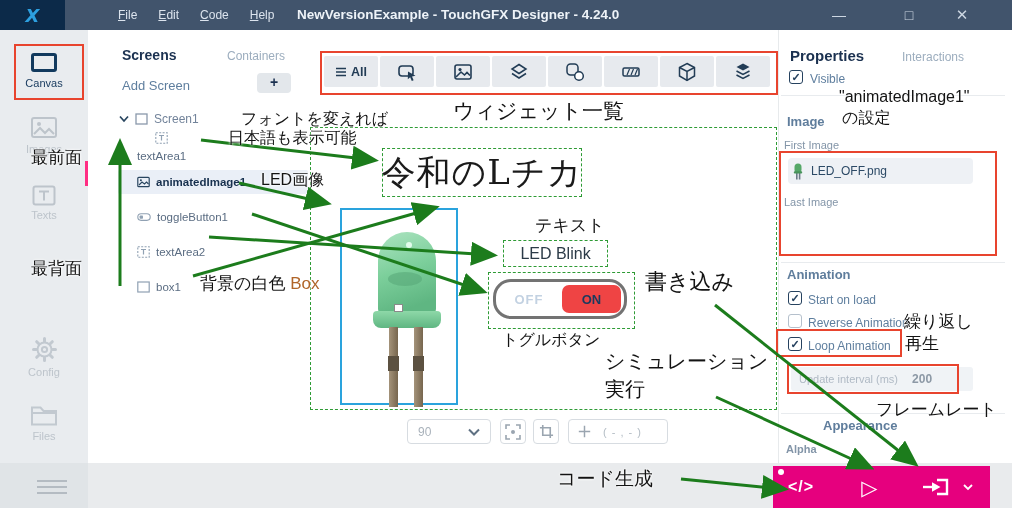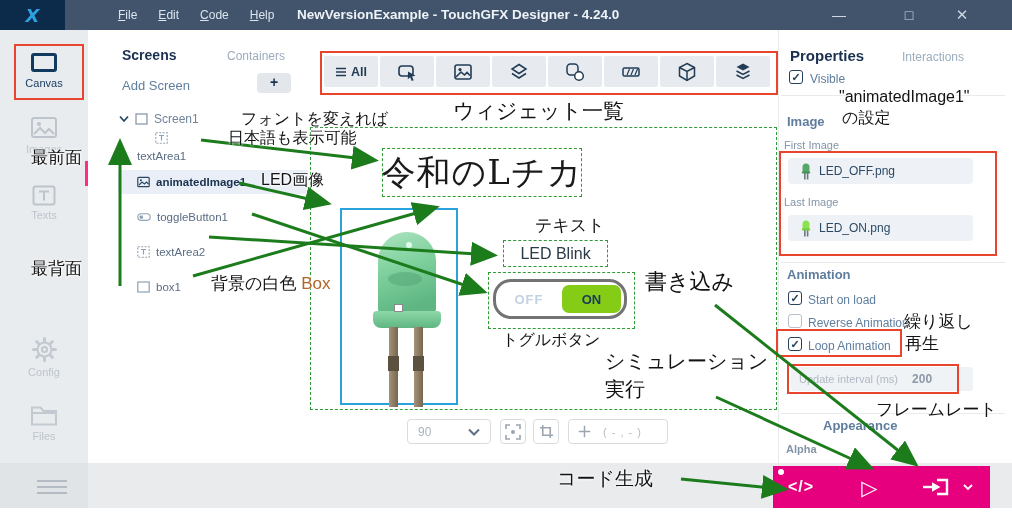--- a/index.html
+++ b/index.html
@@ -55,29 +55,29 @@
   .led-dome { position:absolute; left:36px; top:22px; width:58px; height:82px; border-radius:29px 29px 5px 5px; background:linear-gradient(160deg,#a4e0ba 8%,#7ccf9b 45%,#5fb682 85%); }
   .led-hi { position:absolute; left:64px; top:32px; width:6px; height:6px; border-radius:50%; background:#eafff2; opacity:.9; }
   .led-shadow { position:absolute; left:46px; top:62px; width:34px; height:14px; border-radius:50%; background:#55a576; opacity:.55; }
   .led-flange { position:absolute; left:31px; top:101px; width:68px; height:17px; border-radius:4px 4px 8px 8px; background:linear-gradient(180deg,#8ed8a8,#5fb682); }
   .led-leg { position:absolute; top:117px; width:9px; height:80px; background:linear-gradient(90deg,#a4937a,#77664e); }
   .led-band { position:absolute; top:146px; width:11px; height:15px; background:#5c5141; }
   .led-handle { position:absolute; left:52px; top:94px; width:9px; height:8px; background:#fff; border:1px solid #8a8a8a; }
   .ledblink-box { left:503px; top:240px; width:105px; height:27px; border:1px dashed #2e9b35; display:flex; align-items:center; justify-content:center; font-size:16px; color:#2b3a47; }
   .toggle-outline { left:488px; top:272px; width:147px; height:57px; border:1px dashed #2e9b35; }
   .toggle { left:493px; top:279px; width:134px; height:40px; background:#fff; border:3px solid #737373; border-radius:18px;padding-left:38px; }
-  .toggle-on { position:absolute; left:66px; top:3px; width:59px; height:28px; background:#84cc16; border-radius:7px; display:flex; align-items:center; justify-content:center; font-size:13px; font-weight:bold; color:#1c3a5e; }
+  .toggle-on { position:absolute; left:66px; top:3px; width:59px; height:28px; background:#ef4444; border-radius:7px; display:flex; align-items:center; justify-content:center; font-size:13px; font-weight:bold; color:#1c3a5e; }
   .toggle-off { position:absolute; left:0; top:3px; width:66px; height:28px; display:flex; align-items:center; justify-content:center; font-size:13px; font-weight:bold; color:#c3d2e2; letter-spacing:1px; }
   .cctl { position:absolute; top:419px; height:25px; border:1px solid #d7dce1; border-radius:4px; background:#fff; display:flex; align-items:center; }
 
   
   .props { left:778px; top:30px; width:234px; height:433px; background:#fff; border-left:1px solid #e7eaec; }
   .sect { font-size:13px; font-weight:bold; color:#5f7d9c; }
   .flabel { font-size:11px; color:#8395a8; }
-  .ffield { position:absolute; left:788px; width:185px; height:26px; background:#eef1f5; border-radius:4px; display:flex; align-items:center; gap:8px; padding-left:13px; }
+  .ffield { position:absolute; left:788px; width:185px; height:26px; background:#eef1f5; border-radius:4px; display:flex; align-items:center; gap:8px; padding-left:5px; }
   .fname { font-size:12px; color:#2c4a66; }
   .divider { position:absolute; left:781px; width:224px; height:1px; background:#e8ebee; }
   .cb { position:absolute; width:14px; height:14px; border:1.5px solid #b5c0cc; border-radius:3px; background:#fff; font-size:11px; font-weight:bold; color:#26425f; text-align:center; line-height:12px; }
   .cb.checked { border-color:#26425f; }
   .cblabel { position:absolute; font-size:12px; color:#5e7e9e; }
   .ufield { left:791px; top:367px; width:182px; height:24px; background:#f0f3f6; border-radius:3px; display:flex; align-items:center; }
   .ulabel { font-size:11px; color:#b0bac5; margin-left:8px; }
   .uval { font-size:12px; color:#8d99a6; margin-left:14px; font-weight:bold; }
 
   
@@ -324,29 +324,20 @@
   <div class="ffield" style="top:158px;">
     <svg width="10" height="17" viewBox="0 0 10 17">
       <rect x="3" y="9" width="1.6" height="7.5" fill="#6b7a87"></rect>
         <rect x="5.8" y="9" width="1.6" height="7.5" fill="#6b7a87"></rect>
       <rect x="1.5" y="0.5" width="7" height="9.5" rx="3.5" fill="#55a868"></rect>
       <rect x="0.8" y="8.2" width="8.4" height="2.2" rx="1" fill="#47935a"></rect>
     </svg>
     <span class="fname">LED_OFF.png</span>
   </div>
   <span class="abs flabel" style="left:784px; top:196px;">Last Image</span>
-  <div class="ffield" style="top:215px;">
-    <svg width="10" height="17" viewBox="0 0 10 17">
-      <rect x="3" y="9" width="1.6" height="7.5" fill="#6b7a87"></rect>
-        <rect x="5.8" y="9" width="1.6" height="7.5" fill="#6b7a87"></rect>
-      <rect x="1.5" y="0.5" width="7" height="9.5" rx="3.5" fill="#8ae34e"></rect>
-      <rect x="0.8" y="8.2" width="8.4" height="2.2" rx="1" fill="#76cf3f"></rect>
-    </svg>
-    <span class="fname">LED_ON.png</span>
-  </div>
   <div class="divider" style="top:262px;"></div>
 
   <span class="abs sect" style="left:787px; top:267px;">Animation</span>
   <span class="cb checked" style="left:788px; top:291px;">✓</span>
   <span class="cblabel" style="left:808px; top:293px;">Start on load</span>
   <span class="cb" style="left:788px; top:314px;"></span>
   <span class="cblabel" style="left:808px; top:316px;">Reverse Animation</span>
   <span class="cb checked" style="left:788px; top:337px;">✓</span>
   <span class="cblabel" style="left:808px; top:339px;">Loop Animation</span>
 
@@ -406,21 +397,21 @@
   </svg>
 
   <div class="jp" style="left:31px; top:146px; font-size:17px;">最前面</div>
   <div class="jp" style="left:31px; top:257px; font-size:17px;">最背面</div>
   <div class="jp" style="left:241px; top:109px; font-size:16px;">フォントを変えれば</div>
   <div class="jp" style="left:228px; top:128px; font-size:16px;">日本語も表示可能</div>
   <div class="jp" style="left:261px; top:170px; font-size:16px;">LED画像</div>
   <div class="jp" style="left:453px; top:97px; font-size:21px;">ウィジェット一覧</div>
   <div class="jp" style="left:535px; top:214px; font-size:17px;">テキスト</div>
   <div class="jp" style="left:645px; top:267px; font-size:22px;">書き込み</div>
-  <div class="jp" style="left:211px; top:272px; font-size:17px;"><span>背景の白色 </span><span class="boxword">Box</span></div>
+  <div class="jp" style="left:200px; top:272px; font-size:17px;"><span>背景の白色 </span><span class="boxword">Box</span></div>
   <div class="jp" style="left:502px; top:330px; font-size:16px;">トグルボタン</div>
   <div class="jp" style="left:605px; top:348px; font-size:20px;">シミュレーション</div>
   <div class="jp" style="left:605px; top:376px; font-size:20px;">実行</div>
   <div class="jp" style="left:839px; top:88px; font-size:16px;">"animatedImage1"</div>
   <div class="jp" style="left:842px; top:108px; font-size:16px;">の設定</div>
   <div class="jp" style="left:904px; top:310px; font-size:17px;">繰り返し</div>
   <div class="jp" style="left:905px; top:332px; font-size:17px;">再生</div>
   <div class="jp" style="left:557px; top:466px; font-size:19px;">コード生成</div>
   <div class="jp" style="left:876px; top:398px; font-size:17px;">フレームレート</div>
 

